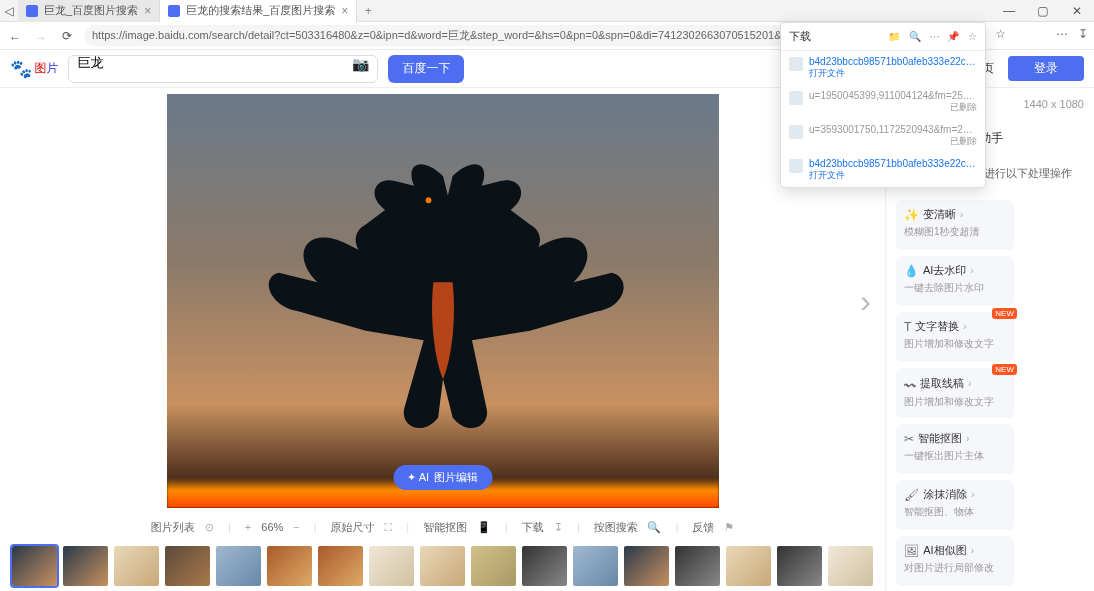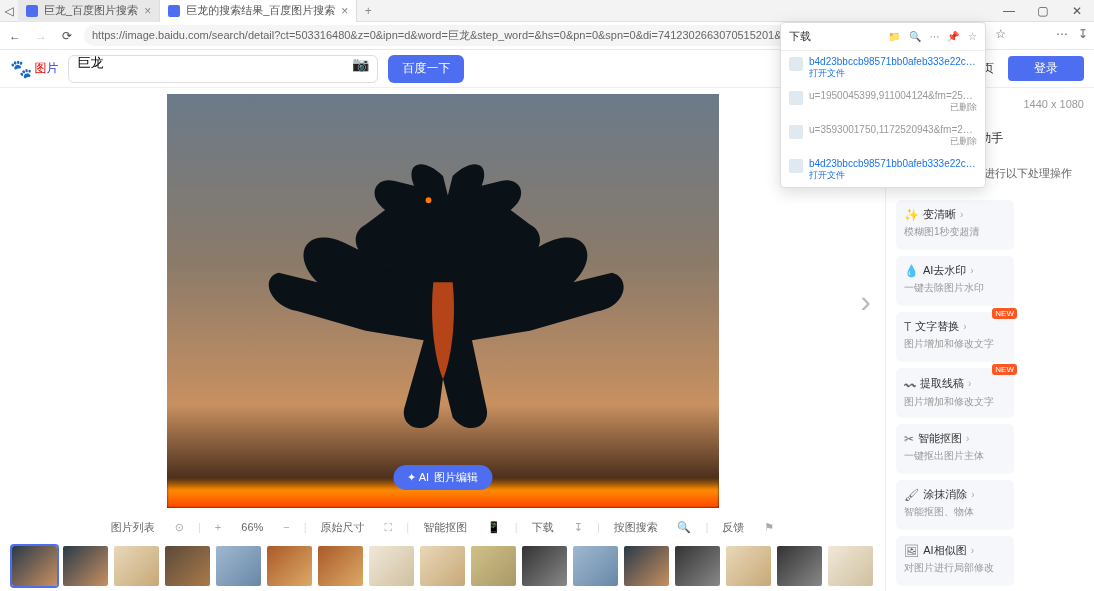--- a/index.html
+++ b/index.html
@@ -42,21 +42,21 @@
 .dragon-body { position: absolute; left: 50%; top: 48%; transform: translate(-50%, -50%); width: 70%; height: 78%; }
 .dragon-body svg { width: 100%; height: 100%; }
 .fire-line { position: absolute; bottom: 0; left: 0; right: 0; height: 30px; background: linear-gradient(to top, #ff4500, #ff8c00 60%, transparent); filter: blur(1px); }
 .ai-edit-btn { position: absolute; bottom: 18px; left: 50%; transform: translateX(-50%); background: #4e6ef2; color: #fff; padding: 5px 14px; border-radius: 14px; font-size: 11px; display: flex; align-items: center; gap: 5px; cursor: pointer; }
 .nav-arrow { position: absolute; top: 50%; transform: translateY(-50%); font-size: 32px; color: #bbb; cursor: pointer; padding: 10px; }
 .nav-arrow.right { right: 4px; }
 
 
 .img-toolbar { height: 28px; display: flex; align-items: center; justify-content: center; gap: 14px; font-size: 11px; color: #666; }
 .img-toolbar .sep { color: #ddd; }
-.img-toolbar .tool { display: flex; align-items: center; gap: 20px; cursor: pointer; }
+.img-toolbar .tool { display: flex; align-items: center; gap: 10px; cursor: pointer; }
 .img-toolbar .icon { font-size: 11px; color: #aaa; }
 
 
 .thumbs { height: 50px; display: flex; align-items: center; gap: 6px; padding: 0 12px; overflow: hidden; }
 .thumb { width: 45px; height: 40px; background: linear-gradient(135deg,#3a4a5a,#8a6a4a); border-radius: 2px; cursor: pointer; flex-shrink: 0; }
 .thumb.sel { outline: 2px solid #4e6ef2; }
 .thumb.v1 { background: linear-gradient(135deg,#2a3a4a,#c89060); }
 .thumb.v2 { background: linear-gradient(135deg,#e8d8b8,#c8a878); }
 .thumb.v3 { background: linear-gradient(135deg,#5a4a3a,#aa7a4a); }
 .thumb.v4 { background: linear-gradient(135deg,#a0b8d0,#6888a8); }

